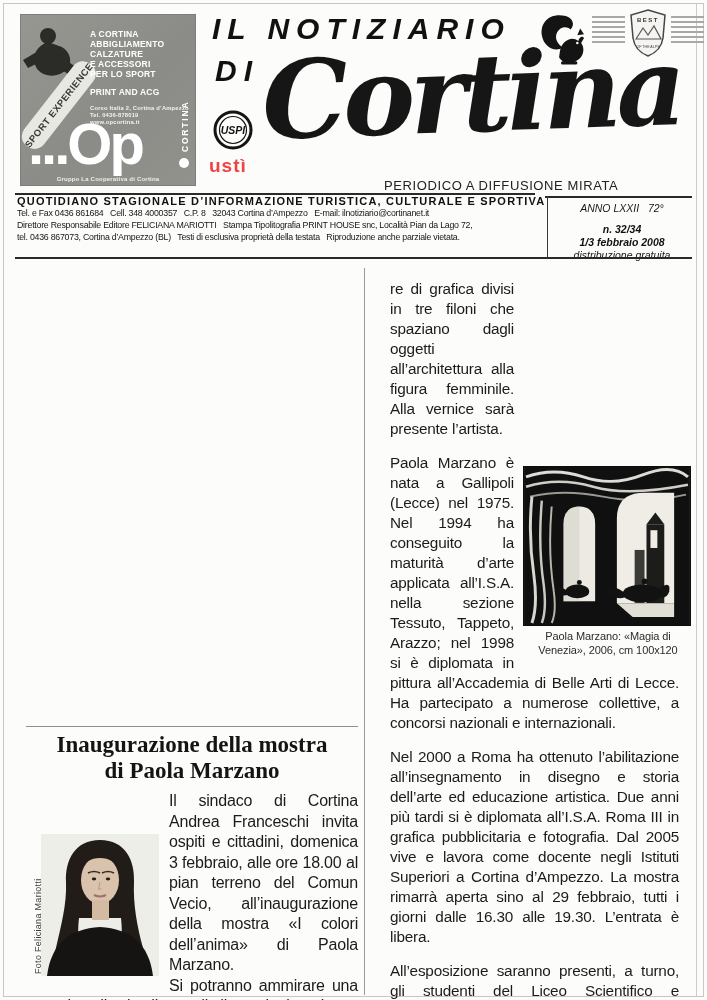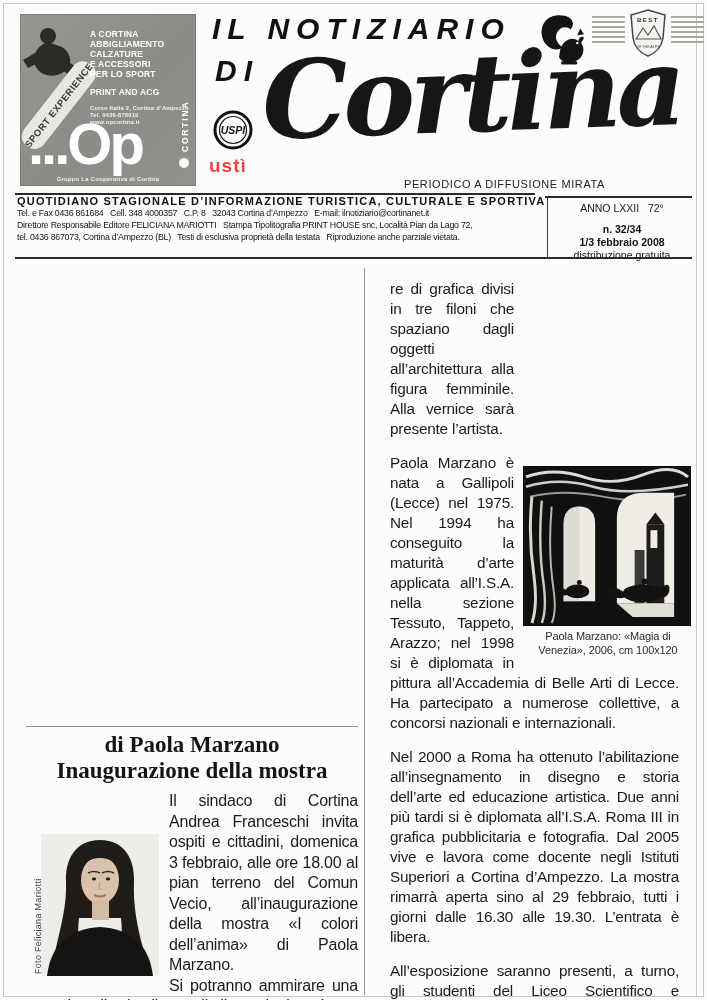--- a/index.html
+++ b/index.html
@@ -41,35 +41,35 @@
     font-family:"DejaVu Serif", serif; font-style:italic; font-weight:bold;
     font-size:108px; letter-spacing:-5px; color:#161616; transform:rotate(-2deg); }
   .squirrel { position:absolute; left:537px; top:12px; }
   .crest { position:absolute; left:592px; top:8px; width:112px; height:56px;
     display:flex; align-items:flex-start; gap:3px; }
   .crest-col { flex:1; display:flex; flex-direction:column; gap:3px; padding-top:8px; }
   .crest-col i { display:block; height:2px; background:#a8a8a4; }
   .uspi { position:absolute; left:211px; top:108px; }
   .usti { position:absolute; left:209px; top:155px; font-size:19px; font-weight:800;
     letter-spacing:1px; color:#ef4444; }
-  .tagline { position:absolute; left:364px; top:178px; font-size:11px;
+  .tagline { position:absolute; left:344px; top:178px; font-size:13px;
     letter-spacing:.6px; color:#222;padding-left:40px; }
 
   .rule-a { position:absolute; left:15px; top:193px; width:520px; height:2px; background:#2a2a2a; }
   .rule-b { position:absolute; left:545px; top:196px; width:147px; height:1.5px; background:#2a2a2a; }
   .rule-c { position:absolute; left:15px; top:257px; width:677px; height:1.5px; background:#2a2a2a; }
   .vdiv   { position:absolute; left:547px; top:196px; width:1px; height:61px; background:#3a3a3a; }
 
   
   .infobar-left { position:absolute; left:17px; top:195px; width:526px; }
   .info-head { font-size:11px; font-weight:bold; letter-spacing:1.2px; color:#111;
     white-space:nowrap; }
   .info-line { font-size:8.8px; line-height:11px; letter-spacing:-.25px; color:#161616;
     white-space:pre-wrap; margin-top:1px; }
-  .infobar-right { position:absolute; left:552px; top:202px; width:140px; text-align:center; }
+  .infobar-right { position:absolute; left:552px; top:202px; width:140px; text-align:center;font-style:italic; }
   .anno { font-size:10.5px; color:#181818; white-space:pre-wrap; }
   .issue-group { margin-top:9px; }
   .issue, .issue-date { font-size:10.5px; font-weight:bold; line-height:13px; color:#111; }
   .distr { font-size:10.5px; line-height:13px; color:#181818; }
 
   
   .col-div { position:absolute; left:364px; top:268px; width:1px; height:727px; background:#9a9a97; }
 
   .col-right { position:absolute; left:376px; top:265px; width:317px;
     font-size:15.3px; line-height:20px; letter-spacing:-.2px; text-align:justify;
@@ -235,22 +235,22 @@
       <figcaption class="artwork-cap">Paola Marzano: «Magia di Venezia», 2006, cm 100x120</figcaption>
     </figure>
     <p>re di grafica divisi in tre filoni che spaziano dagli oggetti all’architettura alla figura femminile. Alla vernice sarà presente l’artista.</p>
     <p>Paola Marzano è nata a Gallipoli (Lecce) nel 1975. Nel 1994 ha conseguito la maturità d’arte applicata all’I.S.A. nella sezione Tessuto, Tappeto, Arazzo; nel 1998 si è diplomata in pittura all’Accademia di Belle Arti di Lecce. Ha partecipato a numerose collettive, a concorsi nazionali e internazionali.</p>
     <p>Nel 2000 a Roma ha ottenuto l’abilitazione all’insegnamento in disegno e storia dell’arte ed educazione artistica. Due anni più tardi si è diplomata all’I.S.A. Roma III in grafica pubblicitaria e fotografia. Dal 2005 vive e lavora come docente negli Istituti Superiori a Cortina d’Ampezzo. La mostra rimarrà aperta sino al 29 febbraio, tutti i giorni dalle 16.30 alle 19.30. L’entrata è libera.</p>
     <p>All’esposizione saranno presenti, a turno, gli studenti del Liceo Scientifico e dell’Istituto d’Arte. Grazie alla collaborazione delle due Scuole i ragazzi, che hanno scelto di mettere a disposizione il proprio tempo a favore dell’arte, riceveranno crediti scolastici, che verranno presi in considerazione dai docenti nel giudizio di fine anno.</p>
   </div>
 
   <div class="left-article">
     <div class="headline">
+      <div>Inaugurazione della mostra</div>
       <div>di Paola Marzano</div>
-      <div>Inaugurazione della mostra</div>
     </div>
     <div class="left-body">
       <figure class="portrait-fig">
         <span class="credit">Foto Feliciana Mariotti</span>
         <svg width="118" height="142" viewBox="0 0 118 142">
           <rect width="118" height="142" fill="#eeeee8"></rect>
           <path d="M59,6 C34,6 24,26 25,48 C26,70 20,92 14,118 L12,142 L40,142 C38,120 36,100 38,84 L80,84 C82,102 80,122 78,142 L104,142 L102,114 C96,92 92,70 93,48 C94,26 84,6 59,6 Z" fill="#211c18"></path>
           <ellipse cx="59" cy="46" rx="19" ry="24" fill="#d9c3ac"></ellipse>
           <path d="M59,8 C40,8 34,24 36,40 C42,28 50,24 59,24 C68,24 76,28 82,40 C84,24 78,8 59,8 Z" fill="#211c18"></path>
           <path d="M47,39 q6,-3 12,0" stroke="#3a2e24" stroke-width="1.5" fill="none"></path>

